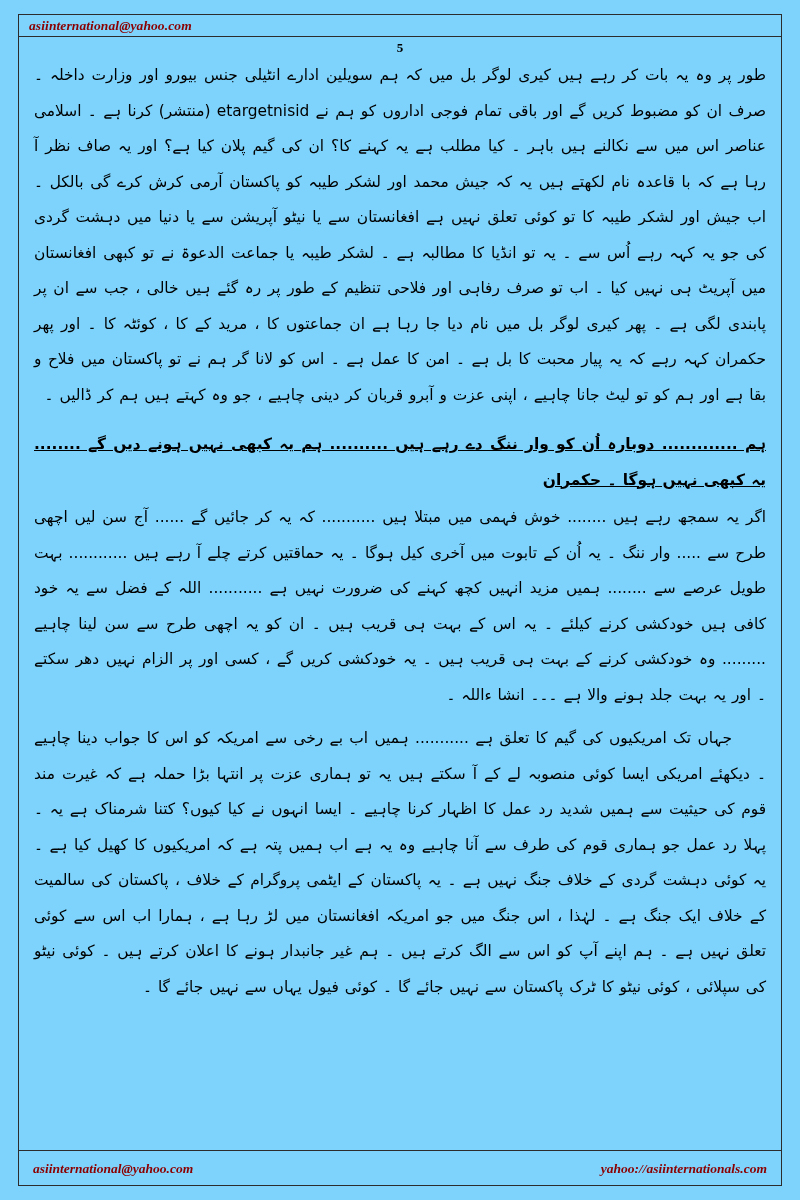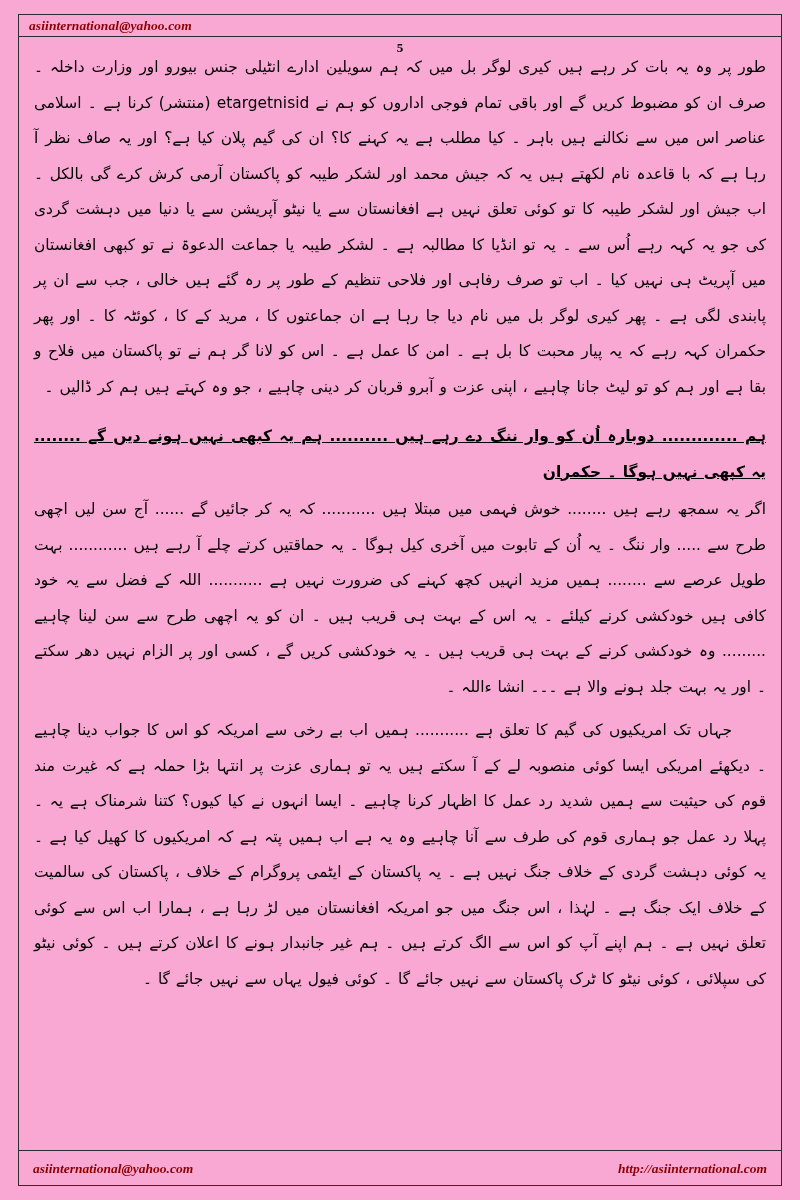--- a/index.html
+++ b/index.html
@@ -7,21 +7,21 @@
     padding: 0;
     background: #ffffff;
   }
   body {
     font-family: "Liberation Serif", serif;
   }
   .page {
     position: relative;
     width: 800px;
     height: 1200px;
-    background: #f9a8d4;
+    background: #7dd3fc;
     box-sizing: border-box;
     overflow: hidden;
   }
   .page-border {
     position: absolute;
     left: 18px;
     top: 14px;
     width: 764px;
     height: 1172px;
     border: 1px solid #2c2c2c;
@@ -85,21 +85,21 @@
     font-family: "Liberation Serif", serif;
     font-style: italic;
     font-weight: bold;
     font-size: 13.5px;
     color: #8B0000;
   }
   
   .content {
     position: absolute;
     left: 34px;
-    top: 50px;
+    top: 58px;
     width: 732px;
     height: 1080px;
     direction: rtl;
     text-align: justify;
   }
   .para {
     direction: rtl;
     unicode-bidi: bidi-override;
     font-family: "DejaVu Sans", "Liberation Sans", sans-serif;
     font-size: 15.4px;
@@ -146,16 +146,16 @@
     <div class="spacer-sm"></div>
 
     <p class="para indent">جہاں تک امریکیوں کی گیم کا تعلق ہے ........... ہمیں اب بے رخی سے امریکہ کو اس کا جواب دینا چاہیے ۔ دیکھئے امریکی ایسا کوئی منصوبہ لے کے آ سکتے ہیں یہ تو ہماری عزت پر انتہا بڑا حملہ ہے کہ غیرت مند قوم کی حیثیت سے ہمیں شدید رد عمل کا اظہار کرنا چاہیے ۔ ایسا انہوں نے کیا کیوں؟ کتنا شرمناک ہے یہ ۔ پہلا رد عمل جو ہماری قوم کی طرف سے آنا چاہیے وہ یہ ہے اب ہمیں پتہ ہے کہ امریکیوں کا کھیل کیا ہے ۔ یہ کوئی دہشت گردی کے خلاف جنگ نہیں ہے ۔ یہ پاکستان کے ایٹمی پروگرام کے خلاف ، پاکستان کی سالمیت کے خلاف ایک جنگ ہے ۔ لہٰذا ، اس جنگ میں جو امریکہ افغانستان میں لڑ رہا ہے ، ہمارا اب اس سے کوئی تعلق نہیں ہے ۔ ہم اپنے آپ کو اس سے الگ کرتے ہیں ۔ ہم غیر جانبدار ہونے کا اعلان کرتے ہیں ۔ کوئی نیٹو کی سپلائی ، کوئی نیٹو کا ٹرک پاکستان سے نہیں جائے گا ۔ کوئی فیول یہاں سے نہیں جائے گا ۔</p>
 
 
 
   </div>
 
   <div class="footer">
     <span class="footer-email">asiinternational@yahoo.com</span>
-    <span class="footer-url">http://asiinternational.com</span>
+    <span class="footer-url">yahoo://asiinternationals.com</span>
   </div>
 
 </div>
 
 </body></html>

